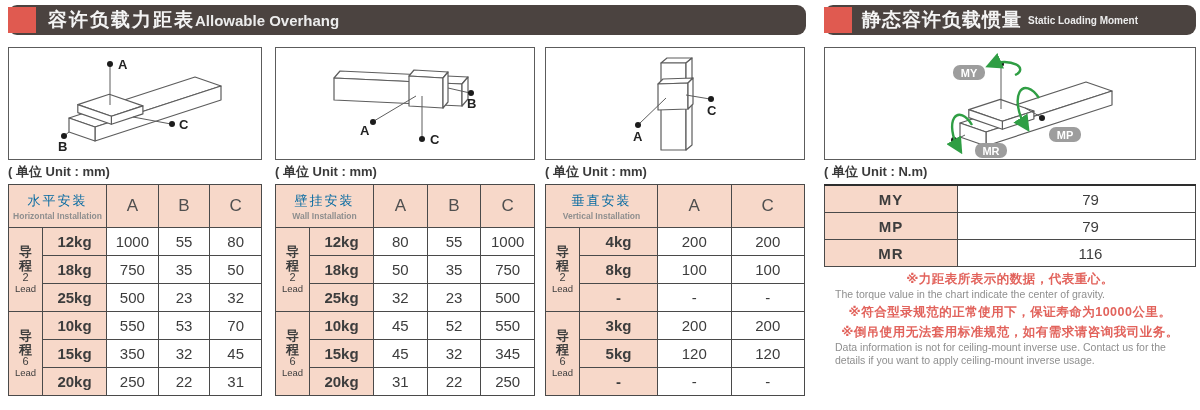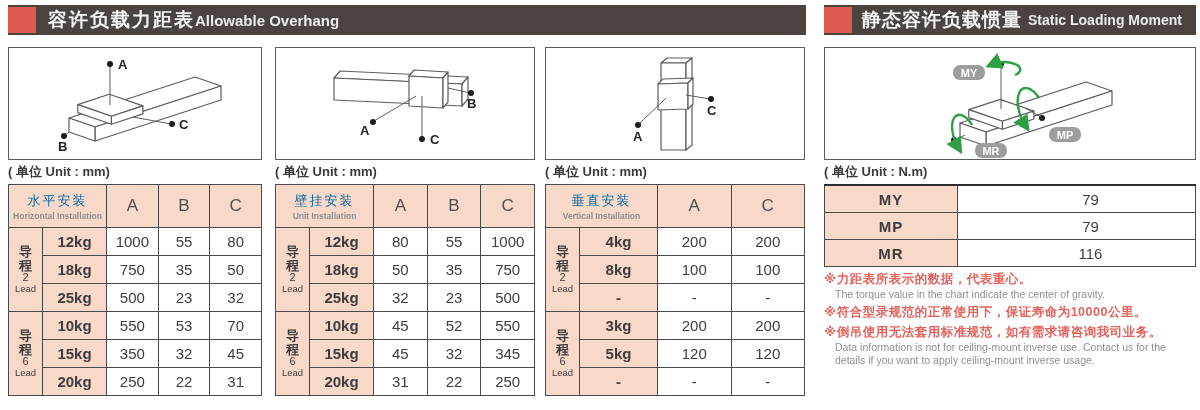--- a/index.html
+++ b/index.html
@@ -1,26 +1,26 @@
 <!DOCTYPE html>
 <html><head>
 <meta charset="utf-8">
 <style>
   html,body{margin:0;padding:0;background:#fff;}
   .page{position:relative;width:1200px;height:410px;background:#fff;overflow:hidden;
         font-family:"Liberation Sans","DejaVu Sans",sans-serif;}
   
-  .band{position:absolute;top:5px;height:30px;background:#4b4340;display:flex;align-items:center;}
+  .band{position:absolute;top:5px;height:30px;background:#4b4340;display:flex;align-items:center;border-radius:9px;}
   .band-left{left:8px;width:798px;}
   .band-right{left:824px;width:372px;}
   .band-square{width:28px;height:26px;background:#e05a50;flex:0 0 auto;}
   .band-zh{color:#f4f4f4;font-size:19px;font-weight:bold;letter-spacing:2px;margin-left:12px;}
   .band-en{color:#ececec;font-size:15px;font-weight:bold;letter-spacing:0px;}
   .band-right .band-zh{margin-left:10px;letter-spacing:1px;}
-  .band-right .band-en{font-size:14px;margin-left:6px;}
+  .band-right .band-en{font-size:10px;margin-left:6px;}
   
   .col{position:absolute;top:47px;}
   .col1{left:8px;width:254px;}
   .col2{left:275px;width:260px;}
   .col3{left:545px;width:260px;}
   .colR{left:824px;width:372px;}
   .diagram-box{height:113px;border:1px solid #5c5c5c;background:#fff;box-sizing:border-box;}
   .diagram-box svg{width:100%;height:100%;display:block;}
   .unit-label{font-size:13px;font-weight:bold;color:#3a3a3a;margin:3px 2px 3px 0;}
   
@@ -38,21 +38,21 @@
   .lz{font-size:13px;font-weight:bold;}
   .ln{font-size:11px;}
   .le{font-size:9.5px;}
   
   table.moment{border-collapse:collapse;width:100%;table-layout:fixed;border-top:2px solid #2e2e2e;}
   table.moment td{border:1px solid #4a4a4a;text-align:center;height:24px;font-size:15px;color:#3d3d3d;}
   td.mname{background:#f7d8c9;font-weight:bold;letter-spacing:1px;width:130px;}
   td.mval{background:#fff;padding-left:29px;}
   
   .notes{margin-top:4px;}
-  .note-zh{color:#e2635c;font-size:12.5px;font-weight:bold;margin-top:3px;letter-spacing:0.5px;}
+  .note-zh{color:#e2635c;font-size:12.5px;font-weight:bold;margin-top:3px;letter-spacing:0.5px;text-align:center;}
   .note-en{color:#8f8f8f;font-size:10.5px;line-height:1.25;padding-left:11px;}
   
   .ln-draw{fill:#fff;stroke:#5d5d5d;stroke-width:1.2;stroke-linejoin:round;}
   .leader{stroke:#5d5d5d;stroke-width:1;fill:none;}
   .dot{fill:#1c1c1c;}
   .pt-label{font-family:"Liberation Sans",sans-serif;font-size:13px;font-weight:bold;fill:#222;}
   .garc{stroke:#2f9e44;stroke-width:2.4;fill:none;}
   .badge{fill:#9d9d9d;}
   .badge-t{font-family:"Liberation Sans",sans-serif;font-size:11px;font-weight:bold;fill:#fff;}
 </style>
@@ -206,21 +206,21 @@
           <col style="width:34px">
           <col style="width:64px">
           <col>
           <col>
           <col>
         </colgroup>
       <tbody>
           <tr class="hrow">
         <th class="title-cell" colspan="2">
           <div class="t-zh">壁挂安装</div>
-          <div class="t-en">Unit Installation</div>
+          <div class="t-en">Wall Installation</div>
         </th>
         <th class="colh">A</th>
         <th class="colh">B</th>
         <th class="colh">C</th>
       </tr>
       <tr>
         <td class="lead" rowspan="3">
           <span class="lz">导</span>
               <span class="lz">程</span>
               <span class="ln">2</span>

